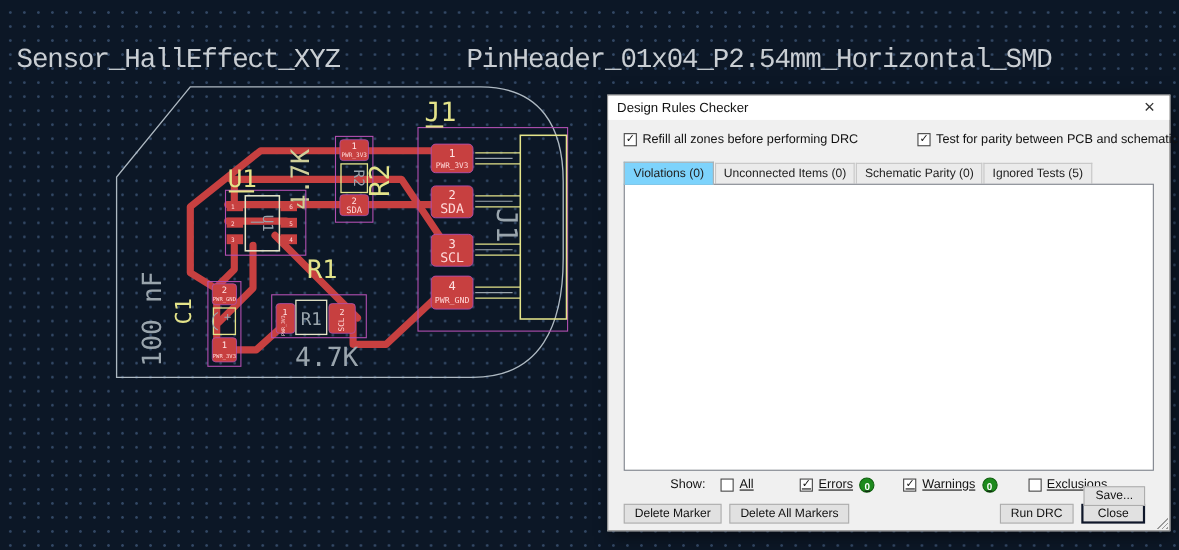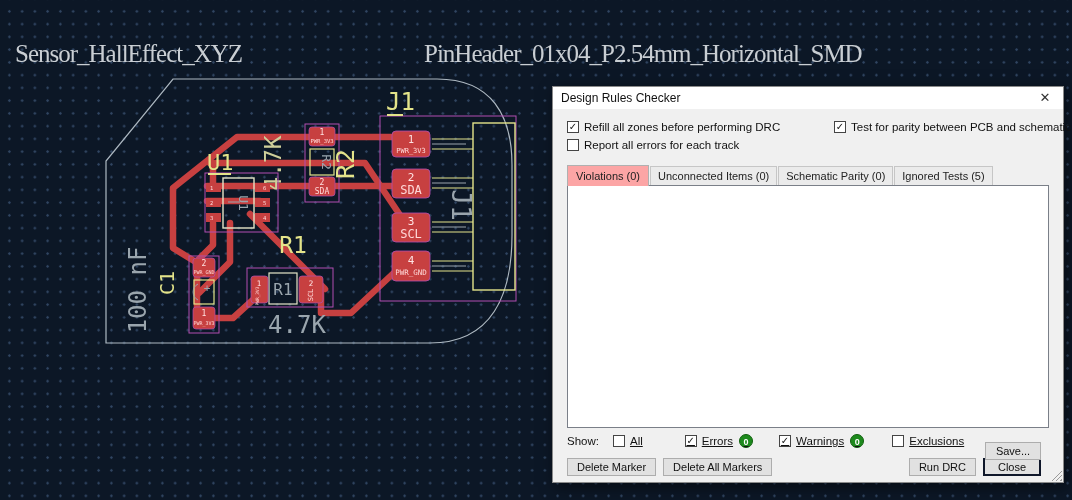--- a/index.html
+++ b/index.html
@@ -10,21 +10,21 @@
   }
   .canvas {
     position:absolute; inset:0;
     background-color:#0c1726;
     background-image:radial-gradient(circle, #324764 0.9px, rgba(50,71,100,0) 1.5px);
     background-size:12.75px 12.75px;
     background-position:3px 5px;
   }
   .fp-title {
     position:absolute;
-    font-family:Liberation Serif, serif;
+    font-family:Liberation Mono, monospace;
     font-size:25px; letter-spacing:-1px;
     color:#c9ced3; white-space:nowrap;
   }
   .fp-title.left  { left:15px; top:40px; }
   .fp-title.right { left:399px; top:40px;margin-left:25px; }
   svg text { font-family:"DejaVu Sans Mono", monospace; }
 
   
   .dialog {
     position:absolute; left:552px; top:86px; width:512px; height:397px;
@@ -50,25 +50,25 @@
     width:12px; height:12px; background:#fff; border:1px solid #444;
     display:inline-flex; align-items:center; justify-content:center;
     font-size:10px; line-height:1; color:#111; flex:0 0 auto;
   }
   .cb-label { margin-left:5px; white-space:nowrap; }
   .tabs { display:flex; align-items:flex-end; margin-top:10px; padding-left:0; }
   .tab {
     font-size:11px; padding:3px 7px; border:1px solid #c6c6c6; border-bottom:none;
     background:#ebebeb; color:#222; margin-right:1px; white-space:nowrap; cursor:pointer;
   }
-  .tab.active { background:#fca5a5; border-color:#b0b0b0; padding:4px 8px; position:relative; z-index:2; margin-bottom:-1px; }
+  .tab.active { background:#7dd3fc; border-color:#b0b0b0; padding:4px 8px; position:relative; z-index:2; margin-bottom:-1px; }
   .list {
     flex:1; background:#fff; border:1px solid #7a7f88; position:relative; z-index:1;
   }
-  .show-row { display:flex; align-items:center; height:26px; position:relative; flex:0 0 auto; }
+  .show-row { display:flex; align-items:center; height:26px; position:relative; flex:0 0 auto;justify-content:center; }
   .show-label { margin-right:14px; }
   .filter { display:flex; align-items:center;text-decoration:underline; }
   .badge {
     display:inline-block; width:14px; height:14px; border-radius:50%;
     background:#1d8a1d; border:1px solid #11600f; color:#fff;
     font-size:9px; font-weight:bold; text-align:center; line-height:14px; margin-left:6px;
   }
   .btn {
     font-size:11px; color:#111; background:#e1e1e1; border:1px solid #adadad;
     padding:2px 9px; cursor:pointer; white-space:nowrap;
@@ -245,24 +245,20 @@
 
   <div class="dlg-body">
     <div class="opt-rows">
       <div class="opt-row">
         <span class="cb">✓</span>
         <span class="cb-label">Refill all zones before performing DRC</span>
       </div>
       <div class="opt-right">
         <span class="cb">✓</span>
         <span class="cb-label">Test for parity between PCB and schematic</span>
-      </div>
-      <div class="opt-row">
-        <span class="cb"></span>
-        <span class="cb-label">Report all errors for each track</span>
       </div>
     </div>
 
     <div class="tabs">
       <div class="tab active">Violations (0)</div>
       <div class="tab">Unconnected Items (0)</div>
       <div class="tab">Schematic Parity (0)</div>
       <div class="tab">Ignored Tests (5)</div>
     </div>
 

